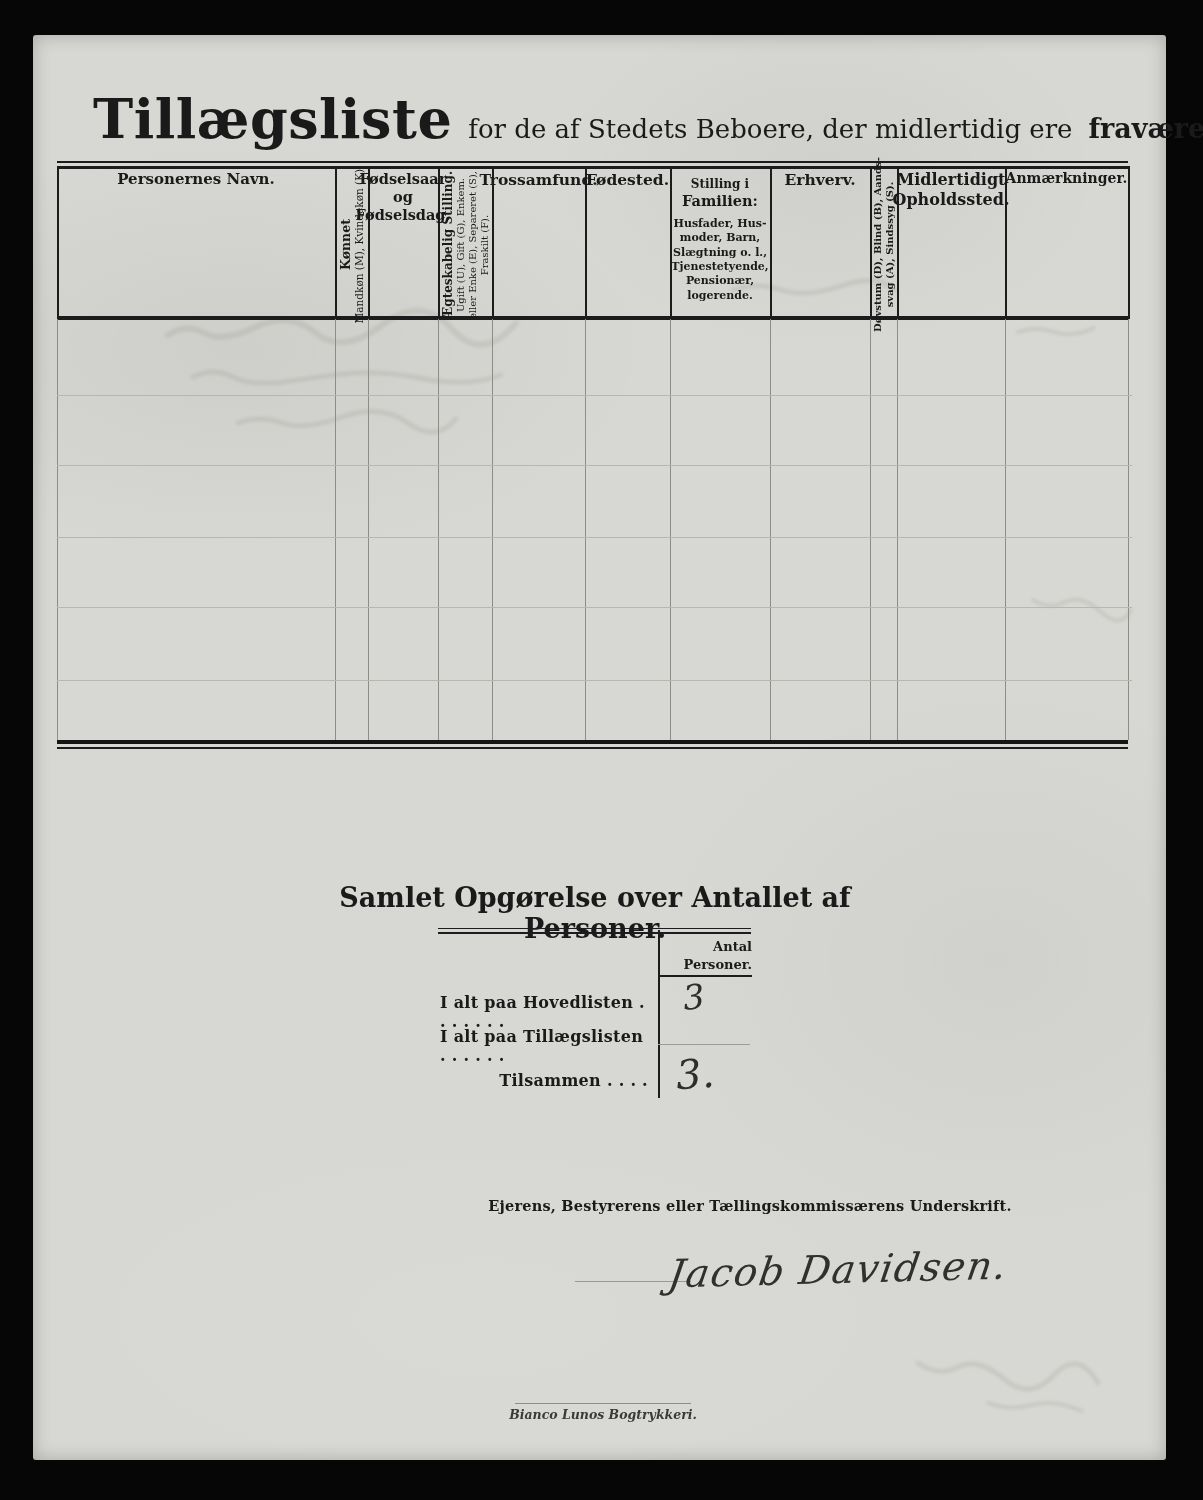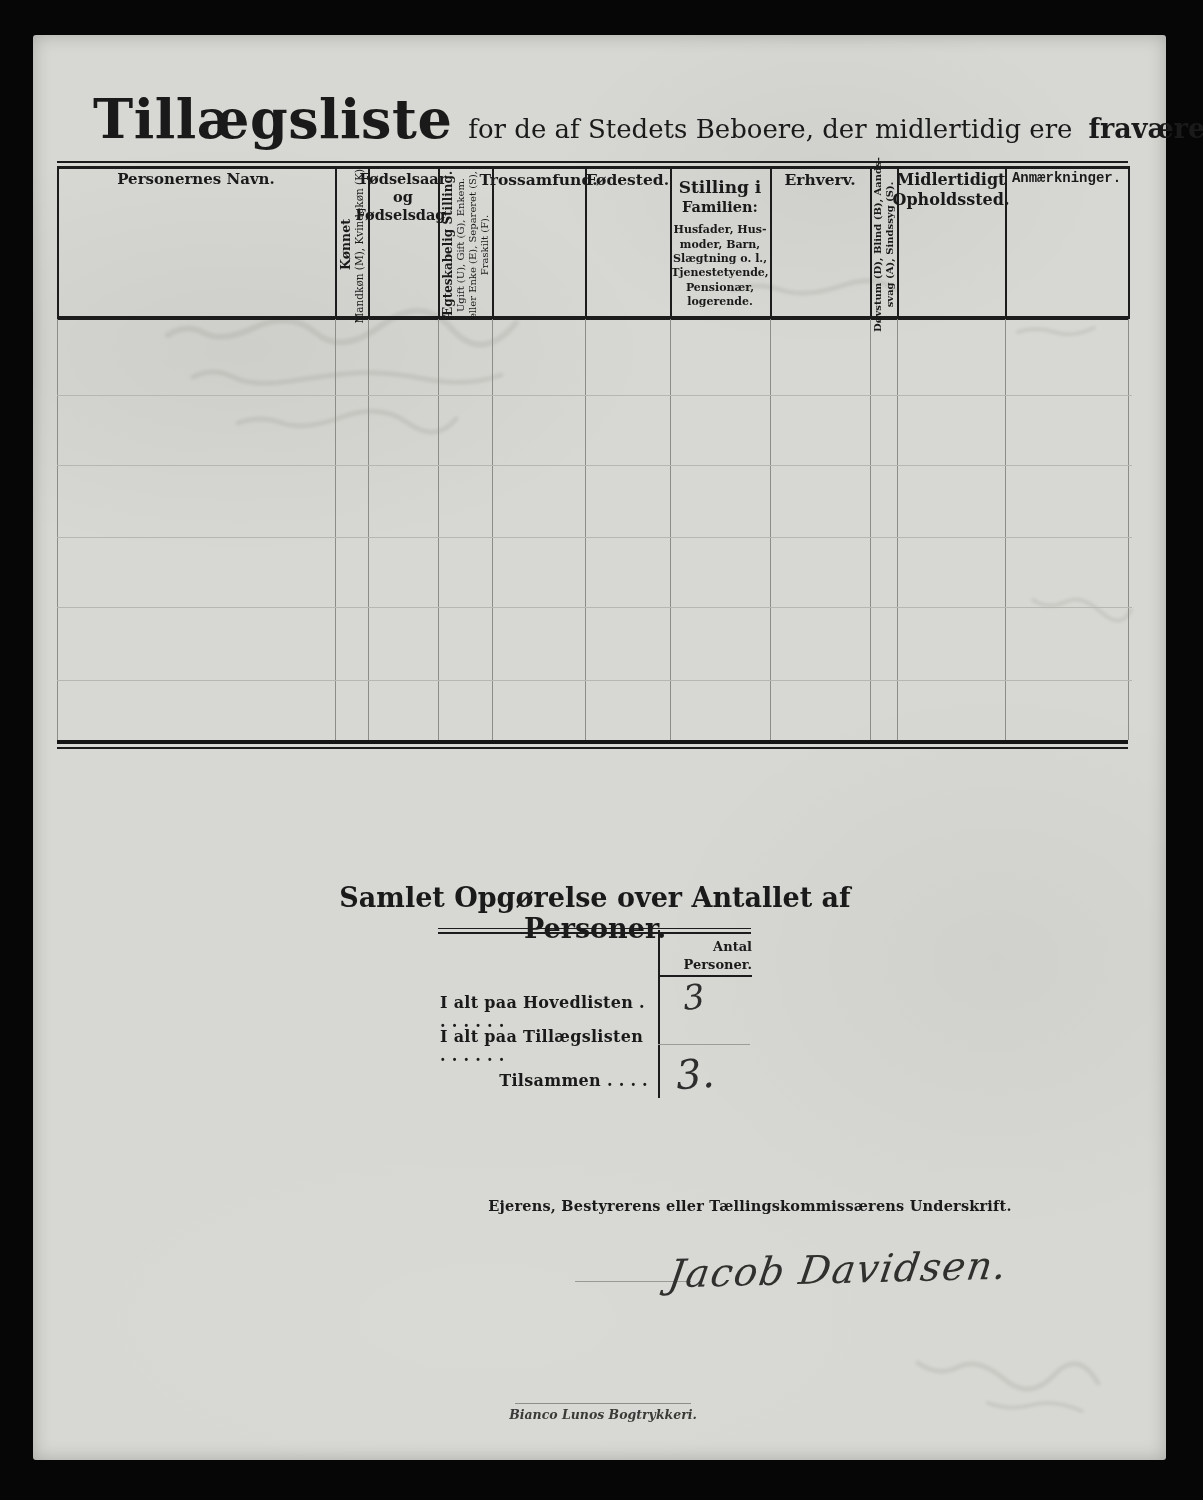--- a/index.html
+++ b/index.html
@@ -125,21 +125,21 @@
 
   <div class="hdr b" style="left:459px;top:135px;width:93px;height:149px;font-size:15.5px;">
     <span>Trossamfund.</span>
   </div>
 
   <div class="hdr b" style="left:552px;top:135px;width:85px;height:149px;font-size:15.5px;">
     <span>Fødested.</span>
   </div>
 
   <div class="hdr" style="left:637px;top:142px;width:100px;height:138px;justify-content:flex-start;">
-    <span class="b" style="font-size:17px;text-align:right;">Stilling i</span>
+    <span class="b" style="font-size:12px;text-align:right;">Stilling i</span>
     <span class="b" style="font-size:14.5px;margin-bottom:7px;">Familien:</span>
     <span class="b" style="font-size:11px;line-height:1.3;">Husfader, Hus-</span>
     <span class="b" style="font-size:11px;line-height:1.3;">moder, Barn,</span>
     <span class="b" style="font-size:11px;line-height:1.3;">Slægtning o. l.,</span>
     <span class="b" style="font-size:11px;line-height:1.3;">Tjenestetyende,</span>
     <span class="b" style="font-size:11px;line-height:1.3;">Pensionær,</span>
     <span class="b" style="font-size:11px;line-height:1.3;">logerende.</span>
   </div>
 
   <div class="hdr b" style="left:737px;top:135px;width:100px;height:160px;font-size:15.5px;">
@@ -151,21 +151,21 @@
       <span class="b" style="font-size:10px;">Døvstum (D), Blind (B), Aands-</span>
       <span class="b" style="font-size:10px;">svag (A), Sindssyg (S).</span>
     </div>
   </div>
 
   <div class="hdr" style="left:864px;top:135px;width:108px;height:149px;font-size:16px;font-weight:600;">
     <span>Midlertidigt</span>
     <span>Opholdssted.</span>
   </div>
 
-  <div class="hdr b" style="left:972px;top:135px;width:123px;height:149px;font-size:14px;font-family:Liberation Mono, monospace;">
+  <div class="hdr b" style="left:972px;top:135px;width:123px;height:149px;font-size:14px;">
     <span>Anmærkninger.</span>
   </div>
 
   <div class="abs b" style="left:262px;top:847px;width:600px;text-align:center;font-size:27px;">Samlet Opgørelse over Antallet af Personer.</div>
 
   <div class="hline" style="left:405px;top:893px;width:313px;height:1px;"></div>
   <div class="hline" style="left:405px;top:896.5px;width:313px;height:2.5px;"></div>
   <div class="hline" style="left:625px;top:895px;width:2px;height:168px;"></div>
 
   <div class="abs b" style="left:625px;top:903px;width:94px;text-align:right;font-size:13px;line-height:1.4;">

